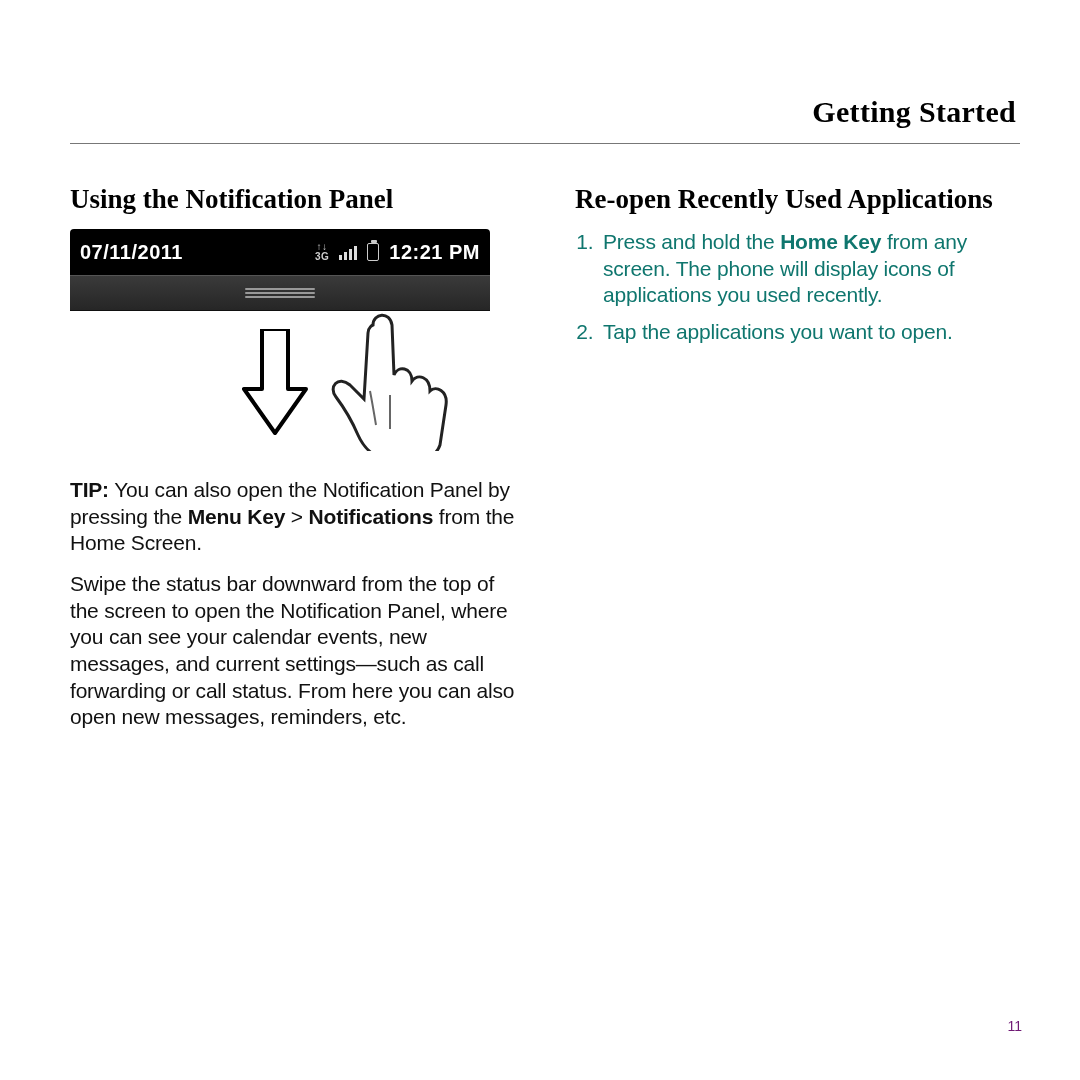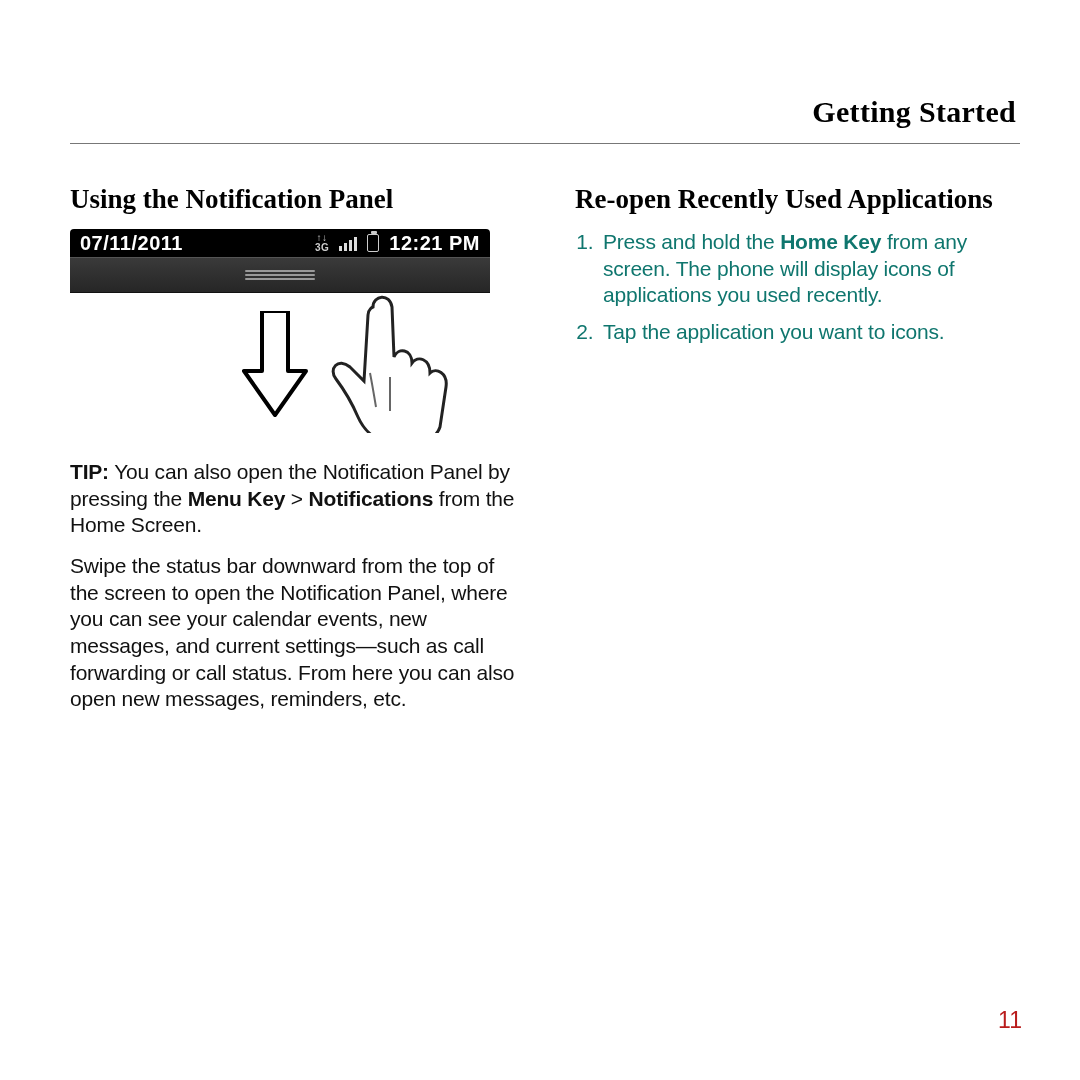--- a/index.html
+++ b/index.html
@@ -45,21 +45,21 @@
   }
   .screenshot {
     width: 420px;
     border-radius: 4px;
     overflow: hidden;
     margin-bottom: 26px;
   }
   .statusbar {
     background: #000;
     color: #fff;
-    height: 28px;
+    height: 46px;
     display: flex;
     align-items: center;
     justify-content: space-between;
     padding: 0 10px;
     font-family: Arial, sans-serif;
     font-weight: bold;
     font-size: 20px;
     letter-spacing: .5px;
   }
   .status-right { display: flex; align-items: center; gap: 10px; }
@@ -124,22 +124,22 @@
     font-weight: 300;
     letter-spacing: -0.2px;
     color:#0f766e;
   }
   ol.steps li { margin-bottom: 10px; padding-left:4px; }
   .page-number {
     position: absolute;
     bottom: 46px;
     right: 58px;
     font-family: "Helvetica Neue", Arial, sans-serif;
-    font-size: 23px;
-    color:#b91c1c;
+    font-size: 14px;
+    color:#701a75;
   }
 </style>
 </head>
 <body>
 
 <div class="page">
   <div class="chapter-title">Getting Started</div>
 
   <div class="columns">
 
@@ -197,19 +197,19 @@
 
       <p class="body-text para">Swipe the status bar downward from the top of the screen to open the Notification Panel, where you can see your calendar events, new messages, and current settings—such as call forwarding or call status. From here you can also open new messages, reminders, etc.</p>
     </div>
 
     <div class="col">
       <div class="section-heading">Re-open Recently Used Applications</div>
       <ol class="steps">
         <li>
           <span>Press and hold the </span><span class="bold">Home Key</span><span> from any screen. The phone will display icons of applications you used recently.</span>
         </li>
-        <li>Tap the application you want to icons.</li>
+        <li>Tap the applications you want to open.</li>
       </ol>
     </div>
   </div>
 
   <div class="page-number">11</div>
 </div>
 
 </body></html>

